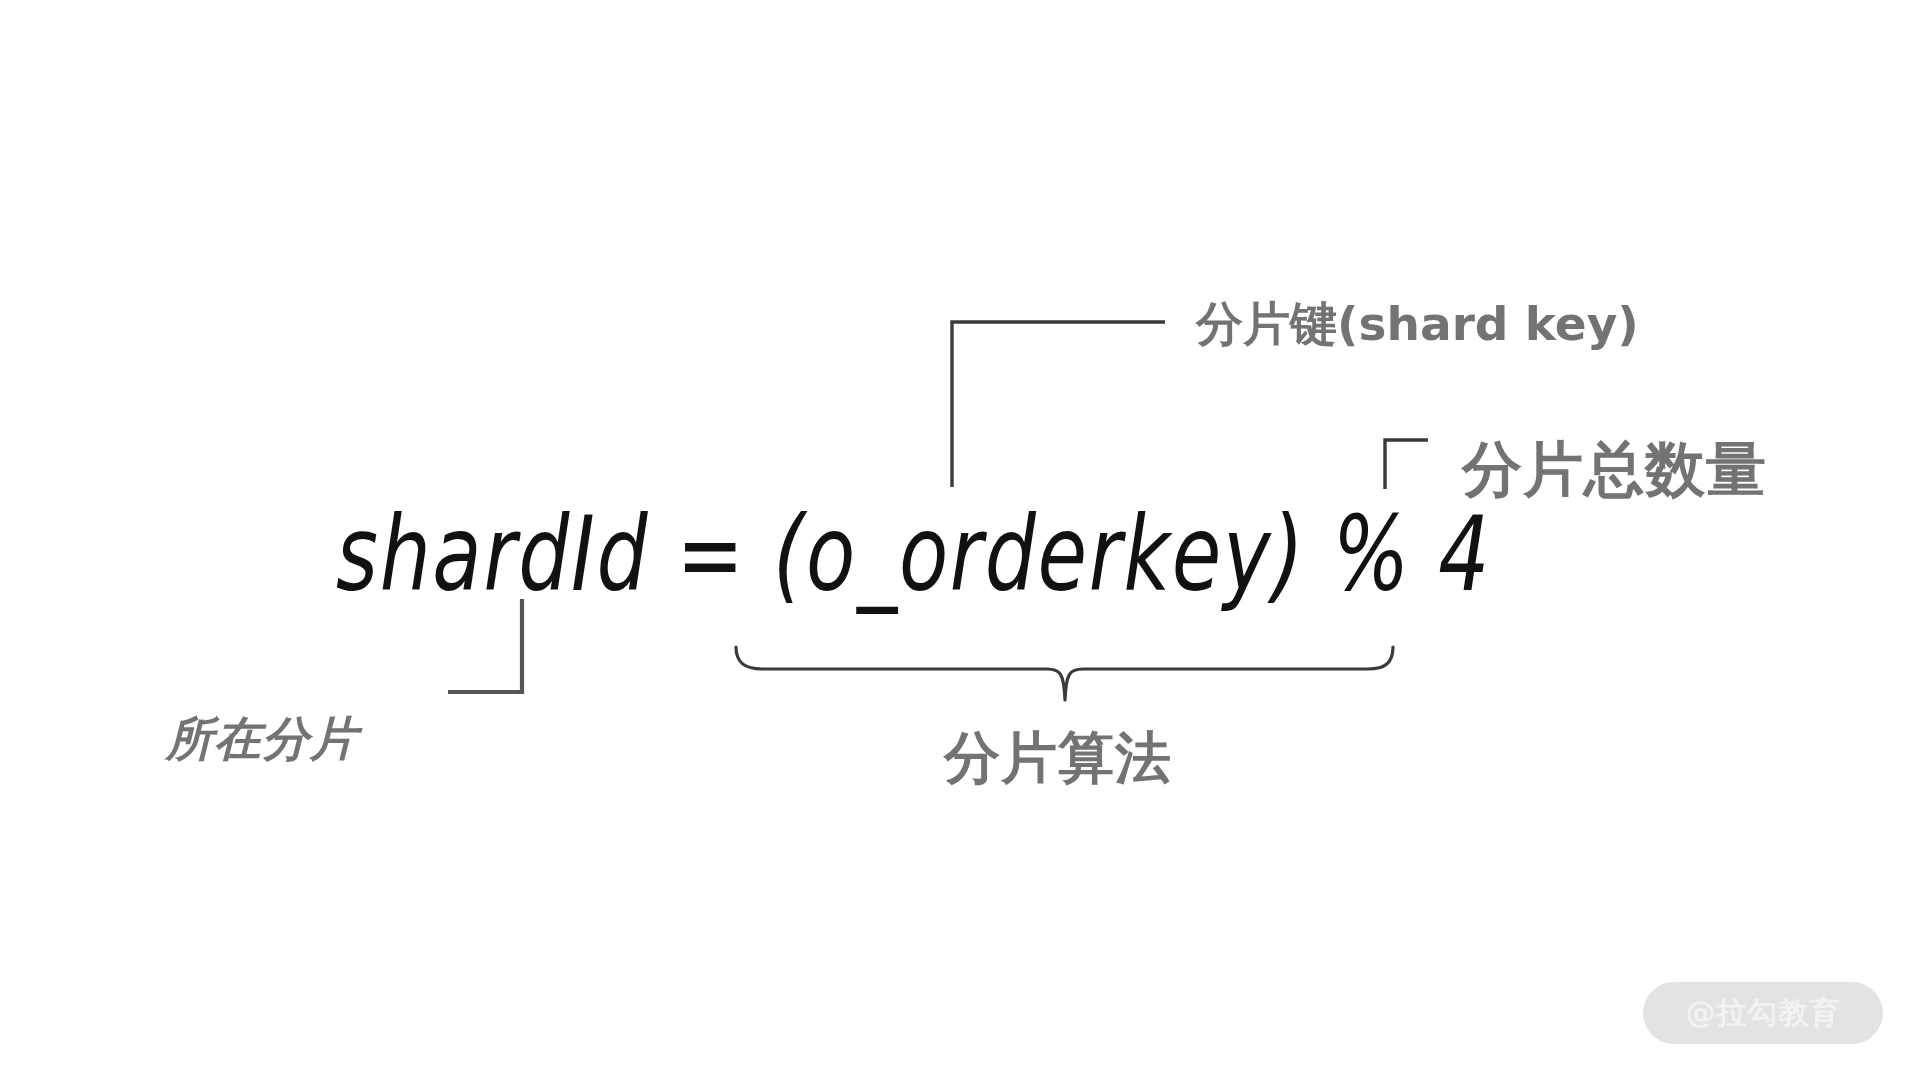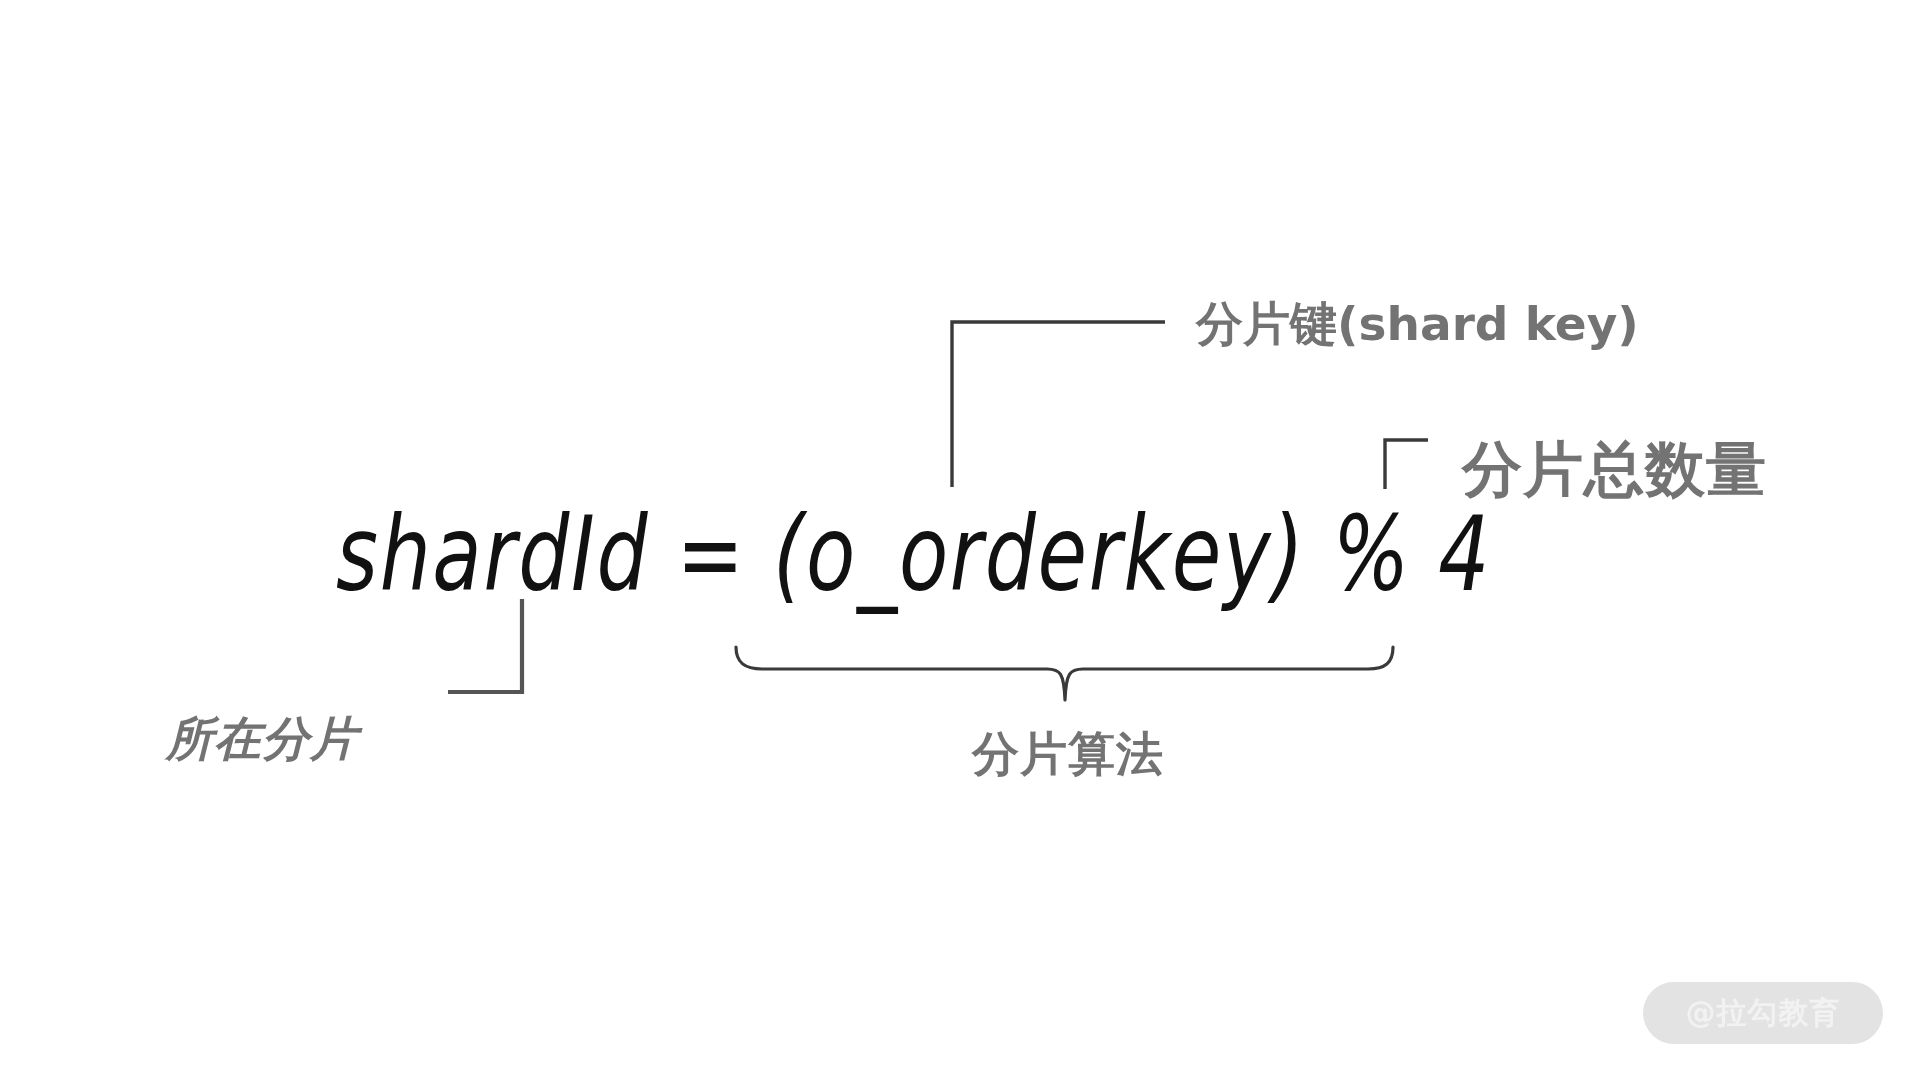--- a/index.html
+++ b/index.html
@@ -58,23 +58,23 @@
     letter-spacing: 1px;
     margin-top: 24px;
   }
   #label-shard-location {
     left: 166px;
     top: 667px;
     font-size: 47px;
     letter-spacing: 1px;
   }
   #label-shard-algorithm {
-    left: 972px;
+    left: 944px;
     top: 730px;
-    font-size: 47px;
+    font-size: 56px;
     letter-spacing: 1px;
   }
 
   
   #leaders {
     position: absolute;
     left: 0;
     top: 0;
     width: 1920px;
     height: 1080px;

